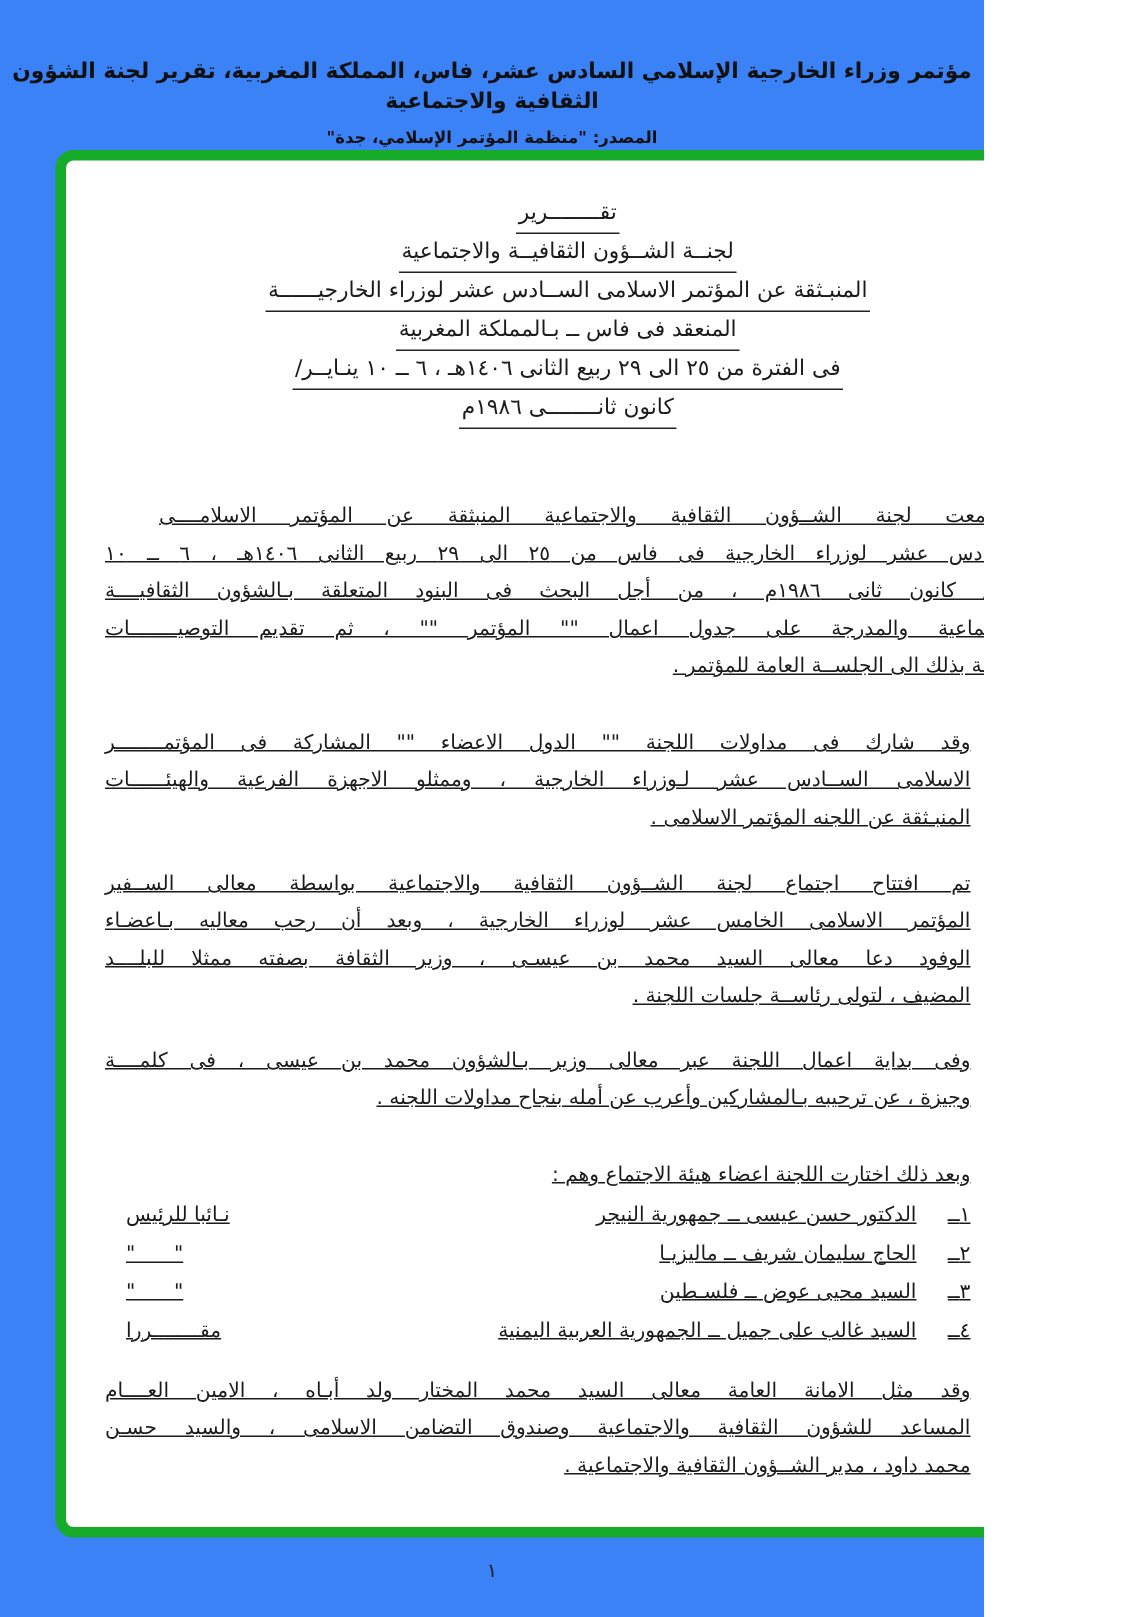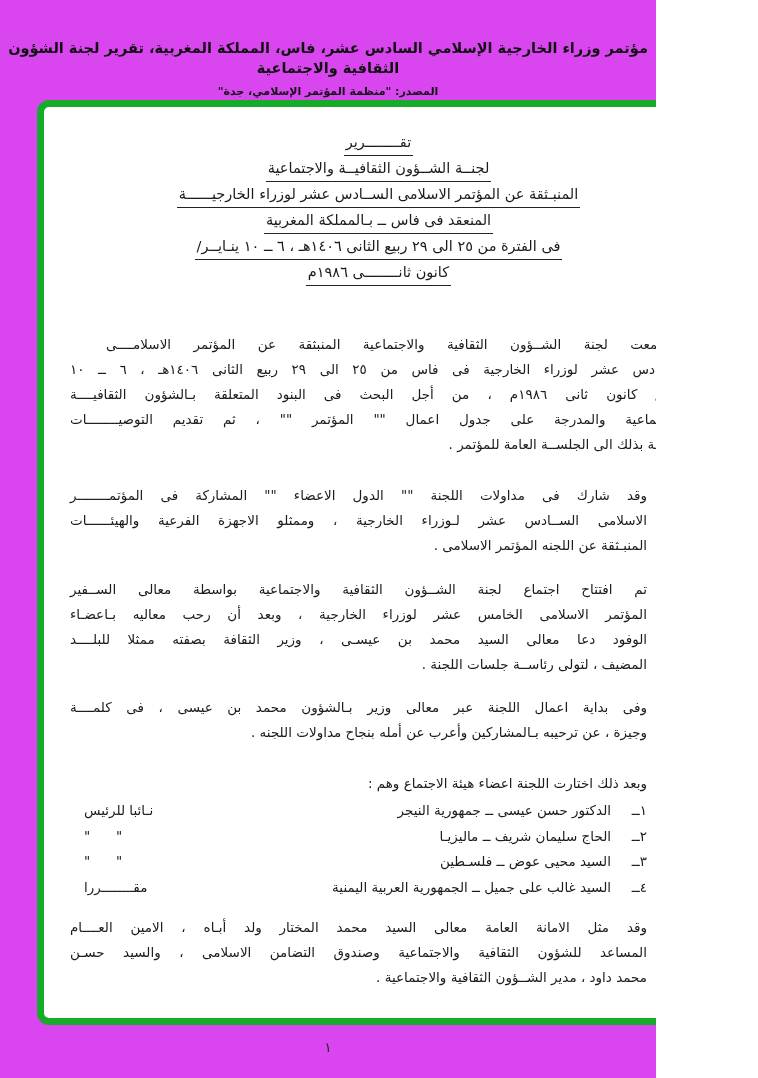--- a/index.html
+++ b/index.html
@@ -1,20 +1,20 @@
 <!DOCTYPE html>
 <html lang="ar"><head>
 <meta charset="utf-8">
 <style>
   html, body { margin: 0; padding: 0; background: #ffffff; }
   .page {
     position: relative;
     width: 656px;
     height: 1078px;
-    background: #d946ef;
+    background: #3b82f6;
     font-family: "DejaVu Sans", sans-serif;
     color: #1b1b1b;
     overflow: hidden;
   }
   
   .hdr { text-align: center; padding-top: 38px; direction: rtl; }
   .hdr-title { font-weight: bold; font-size: 14.5px; line-height: 20px; color: #111; }
   .hdr-source { font-weight: bold; font-size: 11px; margin-top: 7px; color: #111; }
 
   
@@ -25,20 +25,21 @@
     border: 7px solid #17ab2a;
     border-radius: 12px;
     box-sizing: border-box;
     background: #ffffff;
   }
   .doc {
     direction: rtl;
     padding: 24px 32px 0 26px;
     font-size: 13.5px;
     line-height: 25px;
+    text-decoration: underline;
   }
 
   
   .titleblock { text-align: center; font-size: 14.5px; line-height: 23px; margin-bottom: 46px; }
   .tline { margin-bottom: 1px; }
   .tline > span {
     display: inline-block;
     border-bottom: 1.6px solid #222;
     padding: 0 2px 1px 2px;
     white-space: nowrap;

